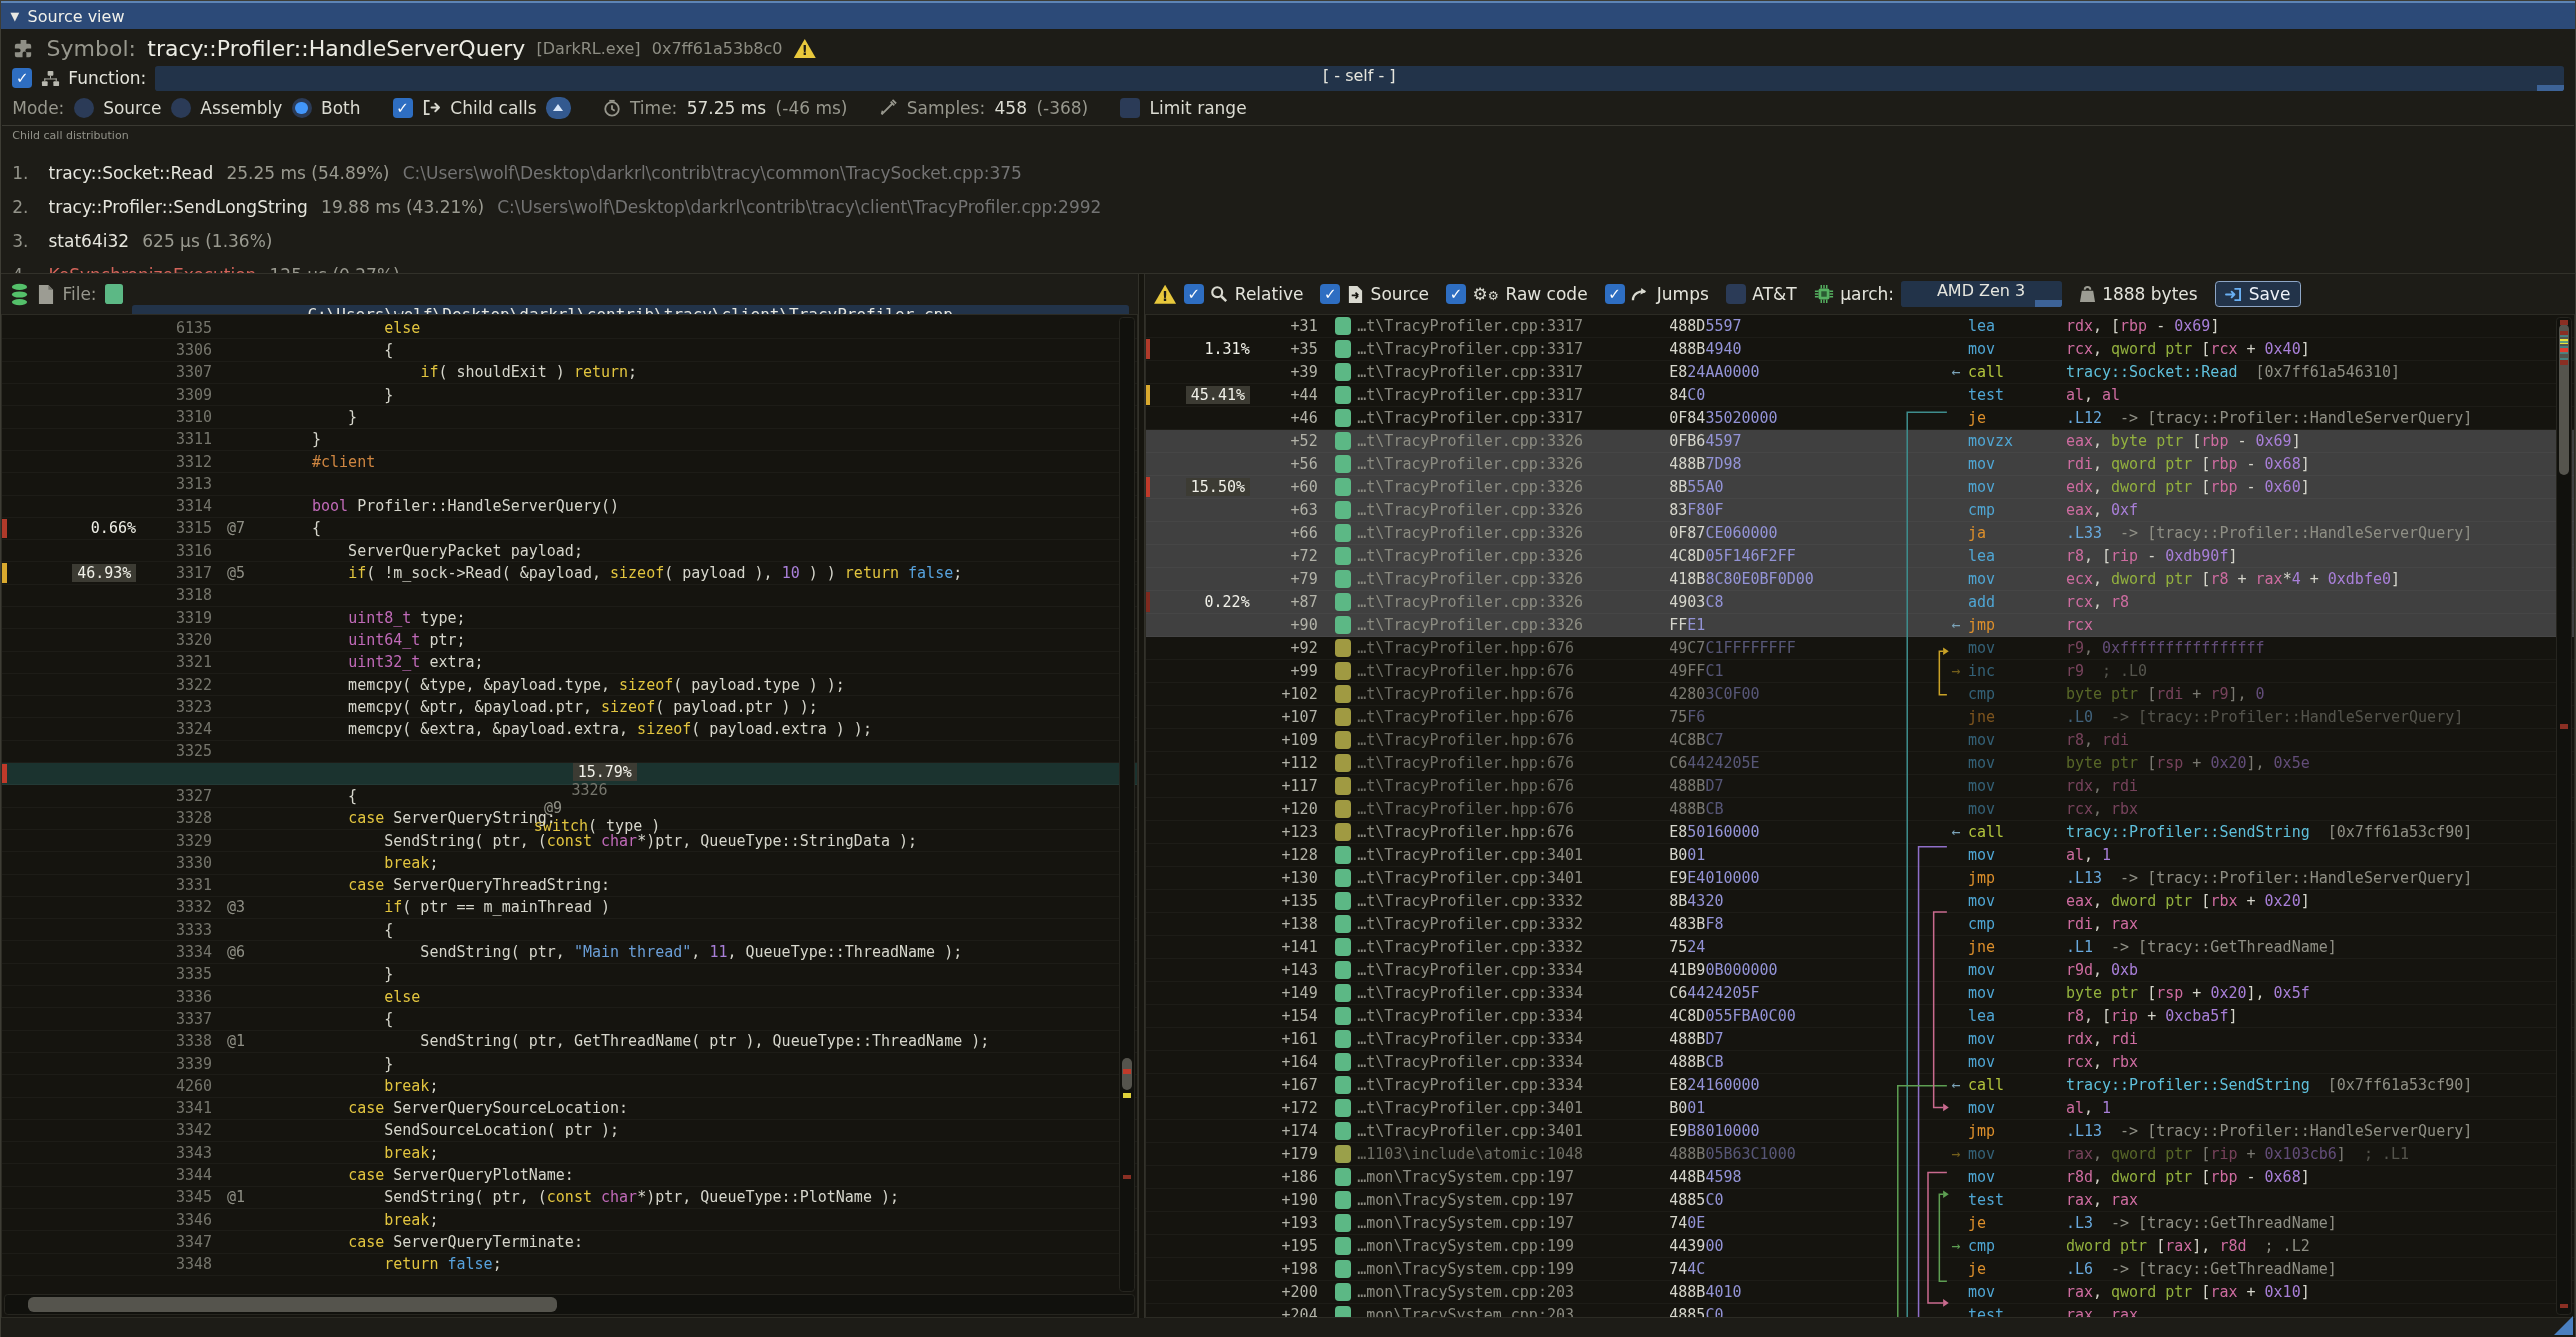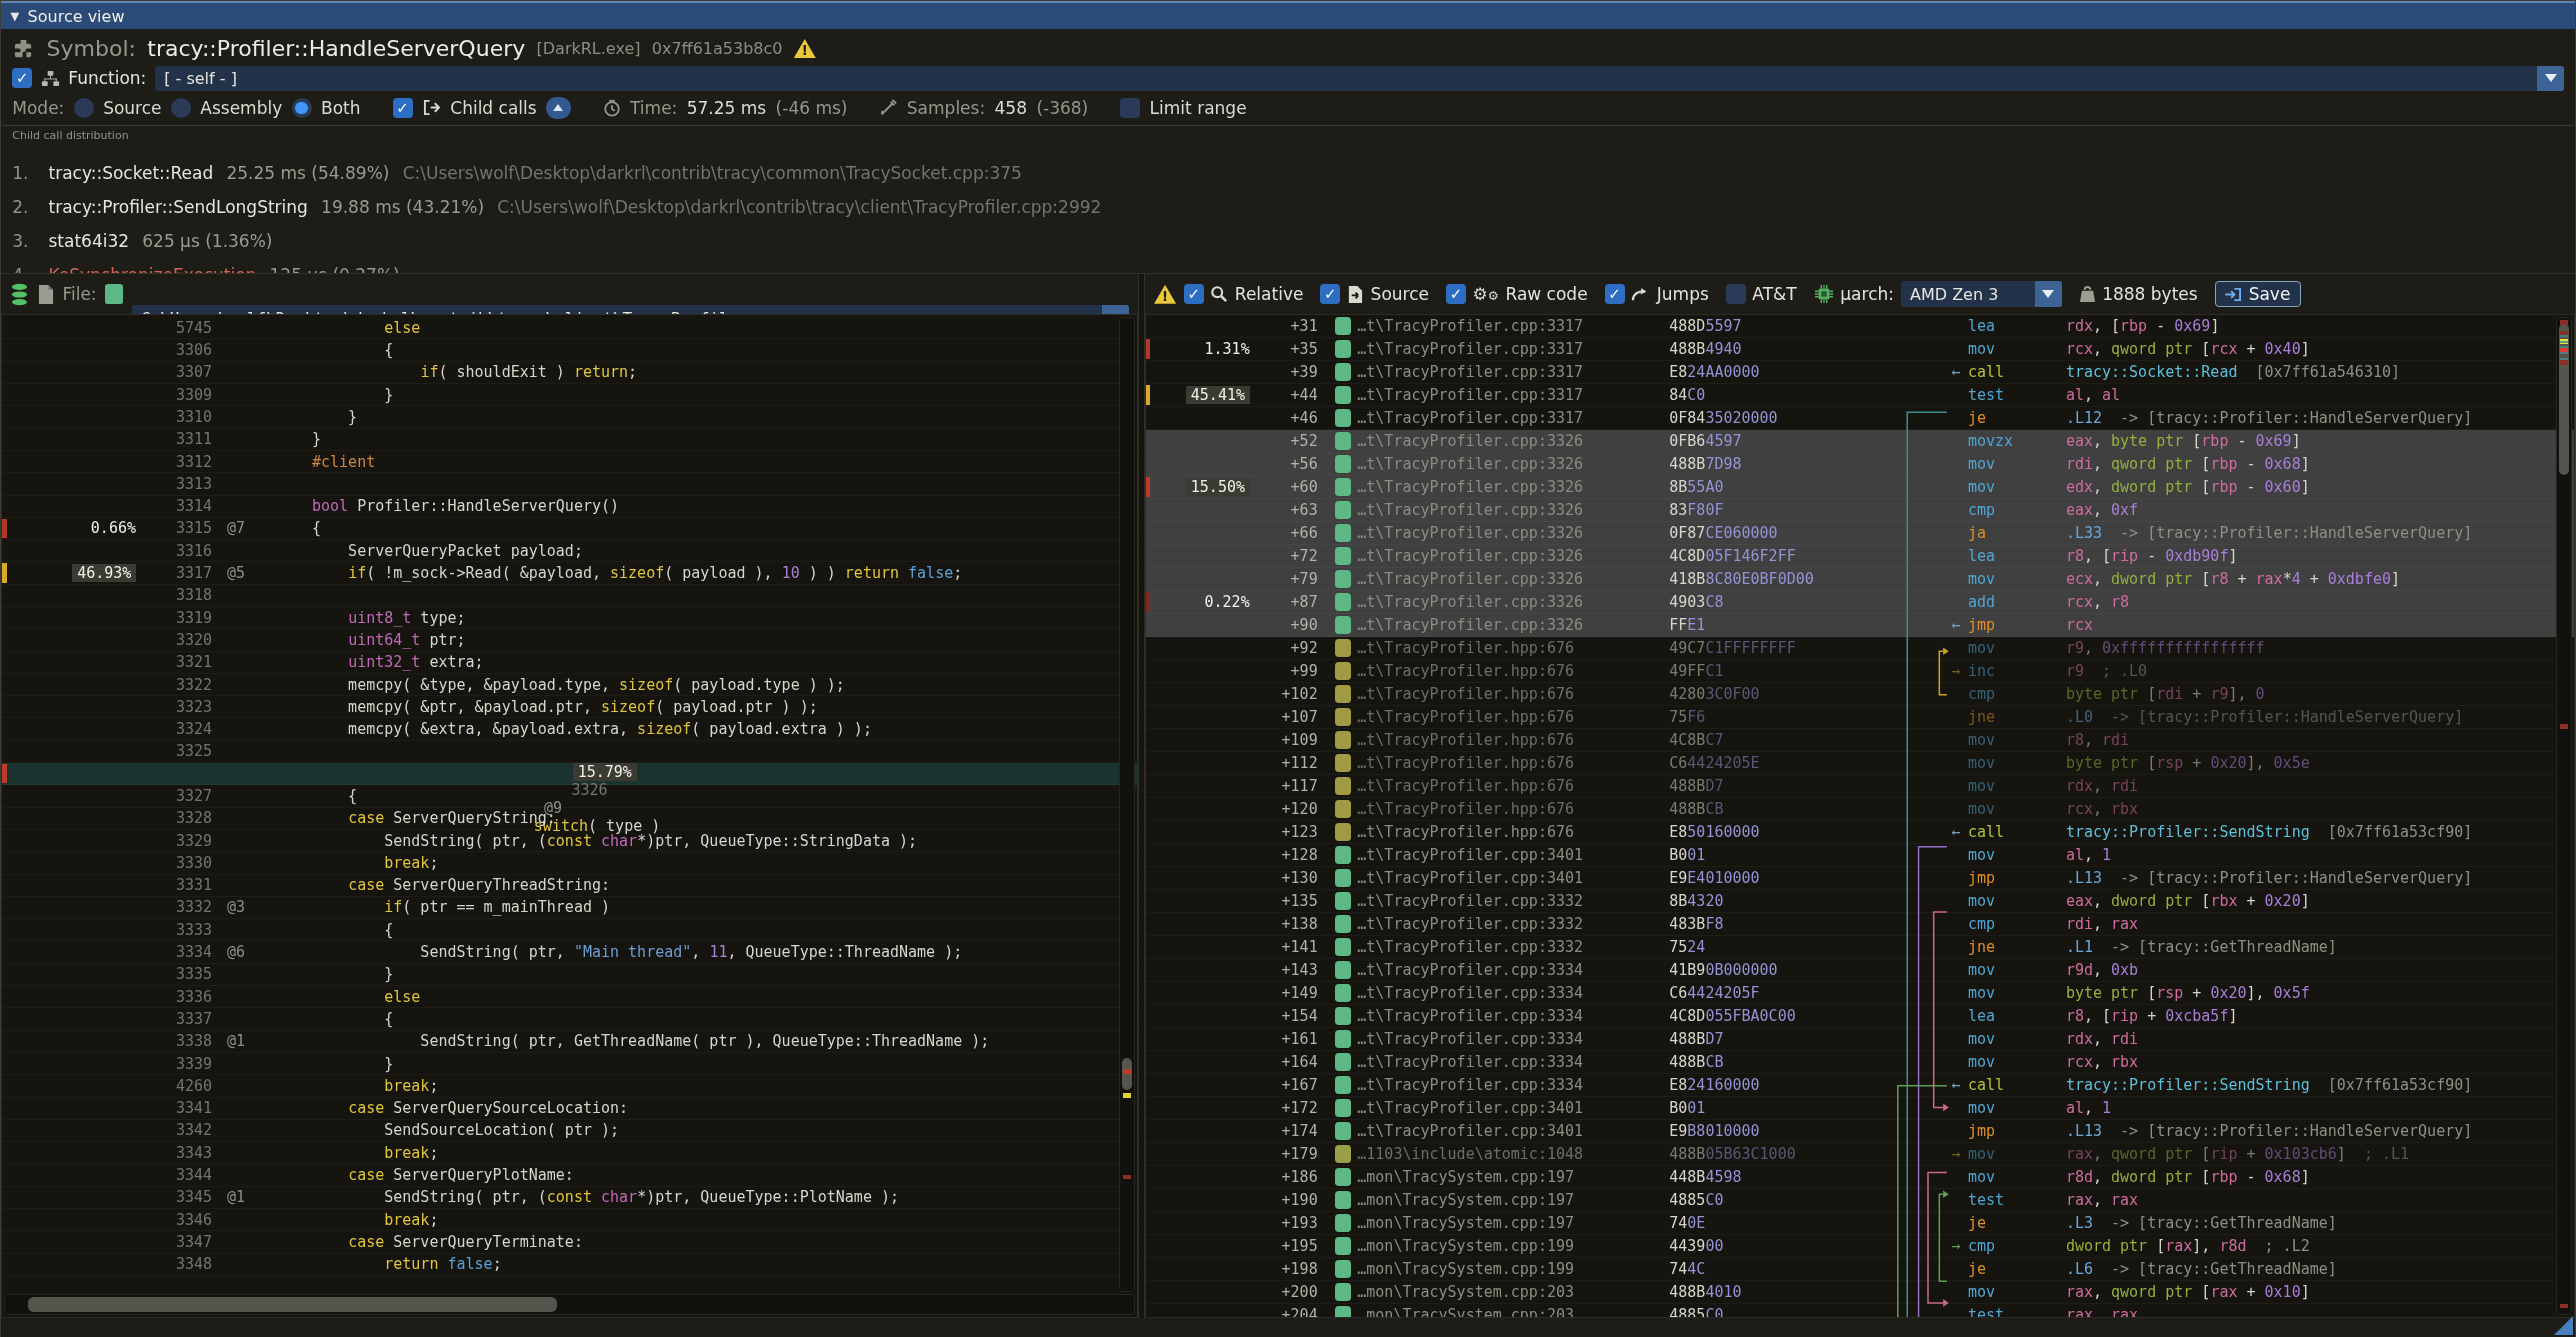--- a/index.html
+++ b/index.html
@@ -12,21 +12,21 @@
     padding:0 9.4px;gap:8.5px;font-size:16px;color:#f0f0ea;flex:0 0 auto;}
   .collapse{font-size:11.3px;color:#e8e8e2;}
   
   .symrow{display:flex;align-items:center;gap:11.3px;padding:6.6px 11.3px 2.8px 11.3px;flex:0 0 auto;}
   .symrow .lbl{font-size:22px;color:#97978d;}
   .symrow .name{font-size:22px;color:#ecece4;}
   .symrow .meta{font-size:16px;color:#8d8d83;}
   
   .fnrow{display:flex;align-items:center;gap:8.5px;padding:1.9px 11.3px;flex:0 0 auto;}
   .fnrow .lbl{font-size:17px;color:#e4e4dc;}
-  .combo{display:flex;align-items:center;background:#223349;border-radius:2.8px;height:25.5px;overflow:hidden;}
+  .combo{display:flex;align-items:center;background:#223349;border-radius:2.8px;height:25.5px;overflow:hidden;flex-direction:column;}
   .combo .val{padding:0 9.4px;font-size:16px;color:#e6e6de;white-space:nowrap;}
   .combo .arrow{margin-left:auto;width:26.4px;height:100%;background:#3d6397;display:flex;align-items:center;justify-content:center;flex:0 0 auto;}
   .tri-dn{width:0;height:0;border-left:6.6px solid transparent;border-right:6.6px solid transparent;border-top:8.5px solid #e9eff7;}
   
   .moderow{display:flex;align-items:center;gap:9.4px;padding:3.8px 11.3px 5.7px 11.3px;font-size:17px;flex:0 0 auto;}
   .moderow .grey{color:#97978d;}
   .gap{width:13.2px;}
   .cb{width:20px;height:20px;border-radius:3.8px;background:#2b3b57;position:relative;flex:0 0 auto;}
   .cb.on{background:#2e6ec2;}
   .cb.on::after{content:"✓";position:absolute;inset:0;color:#fff;font-size:15px;font-weight:bold;
@@ -242,21 +242,21 @@
         <span class="swatch"></span>
         <div class="combo mono" style="flex:1 1 auto;font-size:16px;margin-top:48px;">
           <span class="val">C:\Users\wolf\Desktop\darkrl\contrib\tracy\client\TracyProfiler.cpp</span>
           <span class="arrow">
               <span class="tri-dn"></span>
             </span>
         </div>
       </div>
       <div class="pane mono" style="display:flex;flex-direction:column;">
         <div id="source-lines" style="flex:1 1 auto;overflow:hidden;padding-top:1.9px;">
-            <div class="src-row"><span class="src-pct"></span><span class="src-num">5745</span><span class="src-sym"></span><span class="src-code"><span class="tw">        </span><span class="tk">else</span></span></div>
+            <div class="src-row"><span class="src-pct"></span><span class="src-num">6135</span><span class="src-sym"></span><span class="src-code"><span class="tw">        </span><span class="tk">else</span></span></div>
             <div class="src-row"><span class="src-pct"></span><span class="src-num">3306</span><span class="src-sym"></span><span class="src-code"><span class="tw">        {</span></span></div>
             <div class="src-row"><span class="src-pct"></span><span class="src-num">3307</span><span class="src-sym"></span><span class="src-code"><span class="tw">            </span><span class="tk">if</span><span class="tw">( shouldExit ) </span><span class="tk">return</span><span class="tw">;</span></span></div>
             <div class="src-row"><span class="src-pct"></span><span class="src-num">3309</span><span class="src-sym"></span><span class="src-code"><span class="tw">        }</span></span></div>
             <div class="src-row"><span class="src-pct"></span><span class="src-num">3310</span><span class="src-sym"></span><span class="src-code"><span class="tw">    }</span></span></div>
             <div class="src-row"><span class="src-pct"></span><span class="src-num">3311</span><span class="src-sym"></span><span class="src-code"><span class="tw">}</span></span></div>
             <div class="src-row"><span class="src-pct"></span><span class="src-num">3312</span><span class="src-sym"></span><span class="src-code"><span class="tp">#client</span></span></div>
             <div class="src-row"><span class="src-pct"></span><span class="src-num">3313</span><span class="src-sym"></span><span class="src-code"></span></div>
             <div class="src-row"><span class="src-pct"></span><span class="src-num">3314</span><span class="src-sym"></span><span class="src-code"><span class="tt">bool</span><span class="tw"> Profiler::HandleServerQuery()</span></span></div>
             <div class="src-row"><span class="src-bar" style="background: rgb(176, 58, 42);"></span><span class="src-pct"><span>0.66%</span></span><span class="src-num">3315</span><span class="src-sym">@7</span><span class="src-code"><span class="tw">{</span></span></div>
             <div class="src-row"><span class="src-pct"></span><span class="src-num">3316</span><span class="src-sym"></span><span class="src-code"><span class="tw">    ServerQueryPacket payload;</span></span></div>

